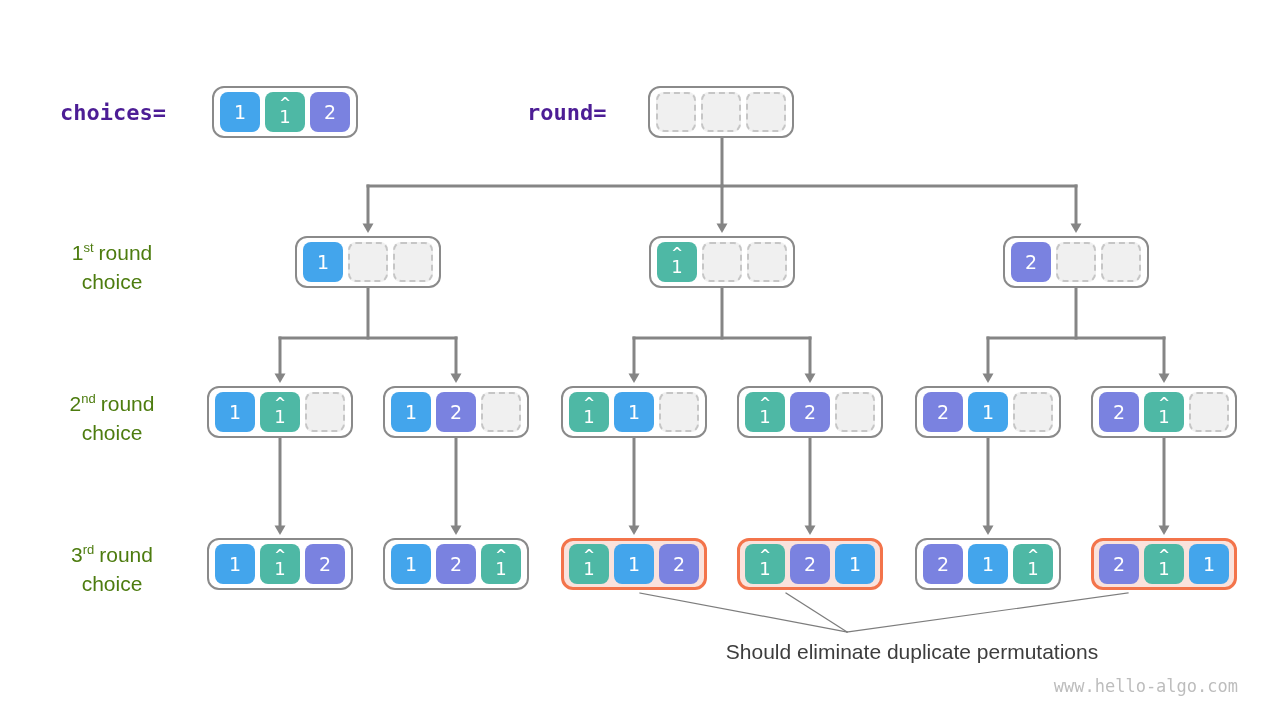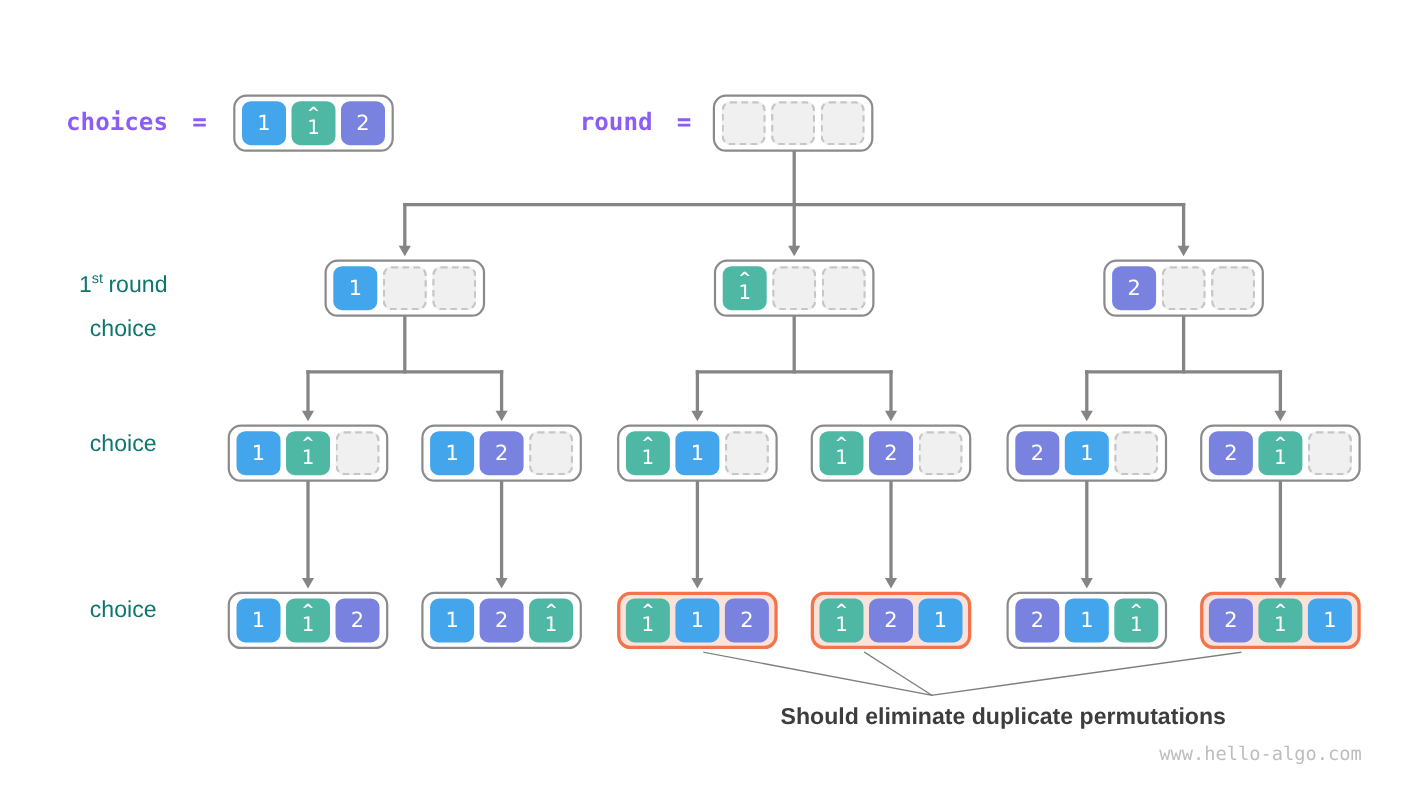--- a/index.html
+++ b/index.html
@@ -14,31 +14,31 @@
   .cell{width:40px;height:40px;border-radius:8px;display:flex;align-items:center;justify-content:center;
         color:#ffffff;font-family:"DejaVu Sans",sans-serif;font-size:19px;}
   .cell.c1{background:var(--c-one);}
   .cell.c2{background:var(--c-two);}
   .cell.chat{background:var(--c-teal);flex-direction:column;}
   .chat .caret{font-size:14px;height:10px;line-height:10px;font-weight:bold;}
   .chat .digit{font-size:18px;line-height:18px;}
   .cell.empty{background:var(--c-empty);border:2px dashed var(--c-empty-border);box-sizing:border-box;}
 
   
-  .hdr{position:absolute;z-index:2;display:flex;gap:22px;align-items:flex-start;height:26px;
-       font-family:"DejaVu Sans Mono",monospace;font-weight:bold;font-size:22px;color:#8b5cf6;}
+  .hdr{position:absolute;z-index:2;display:flex;align-items:center;height:26px;
+       font-family:"DejaVu Sans Mono",monospace;font-weight:bold;font-size:22px;color:#4c1d95;}
 
   
   .row-label{position:absolute;left:34px;width:156px;z-index:2;text-align:center;
-             font-size:21px;line-height:40px;color:#0f766e;}
+             font-size:21px;line-height:29px;color:#4d7c0f;}
   .row-label sup{font-size:13px;}
   .row-label .rest{margin-left:5px;}
 
   .annotation{position:absolute;left:642px;top:640px;width:540px;z-index:2;text-align:center;
-              font-size:21px;font-weight:bold;color:#3d3d3d;}
+              font-size:21px;font-weight:normal;color:#3d3d3d;}
   .watermark{position:absolute;right:42px;top:676px;z-index:2;
              font-family:"DejaVu Sans Mono",monospace;font-size:17px;color:#bdbdbd;}
 </style>
 </head>
 <body>
 
 <div class="stage">
 
   <svg id="connectors" width="1280" height="720">
       <line x1="722" y1="138" x2="722" y2="186" stroke="#858585" stroke-width="3" stroke-linecap="square"></line>
@@ -91,23 +91,25 @@
   <div class="hdr" style="left:527px;top:99px">
     <span>round</span>
       <span>=</span>
   </div>
 
   <div class="row-label" style="top:233px">
     <div><span>1</span><sup>st</sup><span class="rest">round</span></div>
     <div>choice</div>
   </div>
   <div class="row-label" style="top:384px">
+    <div><span>2</span><sup>nd</sup><span class="rest">round</span></div>
     <div>choice</div>
   </div>
   <div class="row-label" style="top:535px">
+    <div><span>3</span><sup>rd</sup><span class="rest">round</span></div>
     <div>choice</div>
   </div>
 
   <div id="nodes">
       <div class="node" style="left: 212px; top: 86px;">
         <div class="cell c1">1</div>
         <div class="cell chat">
           <span class="caret">^</span>
           <span class="digit">1</span>
         </div>

